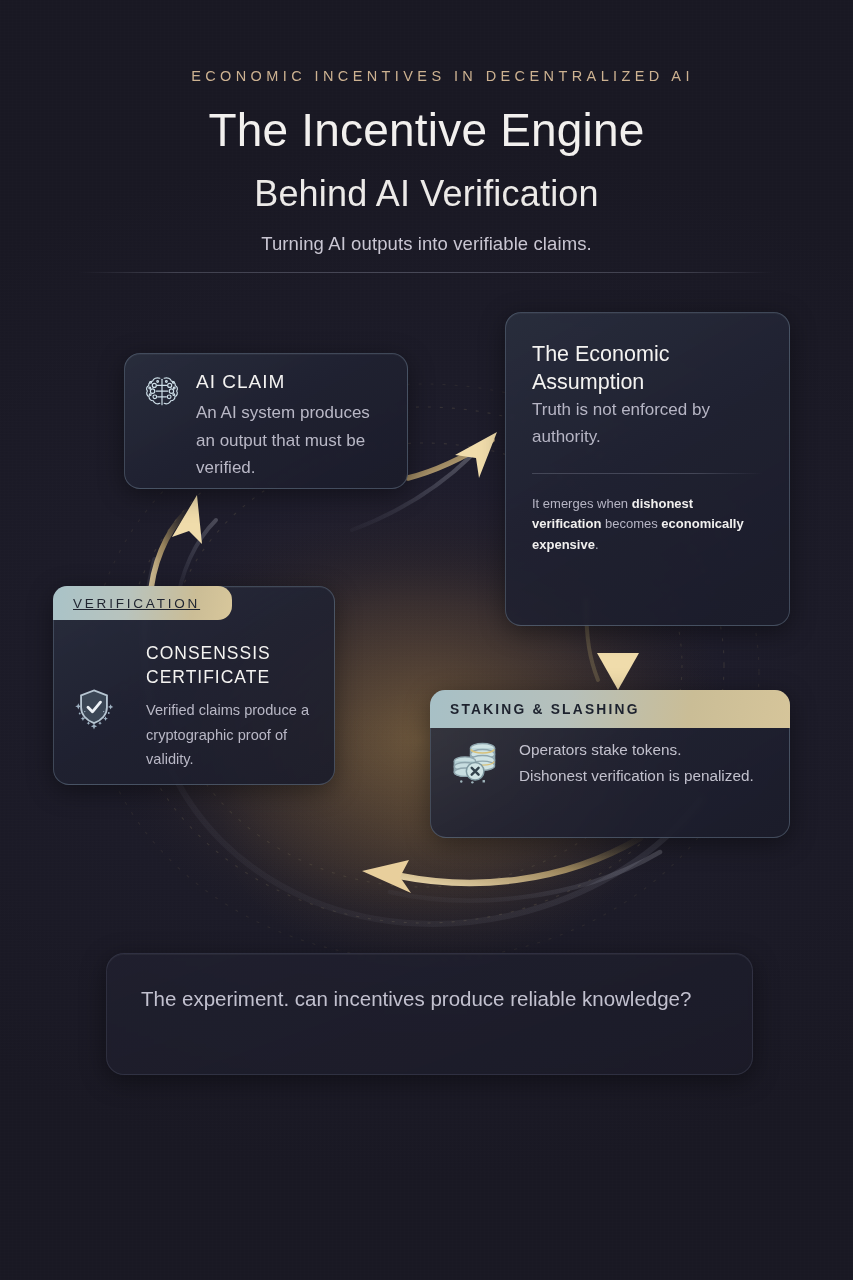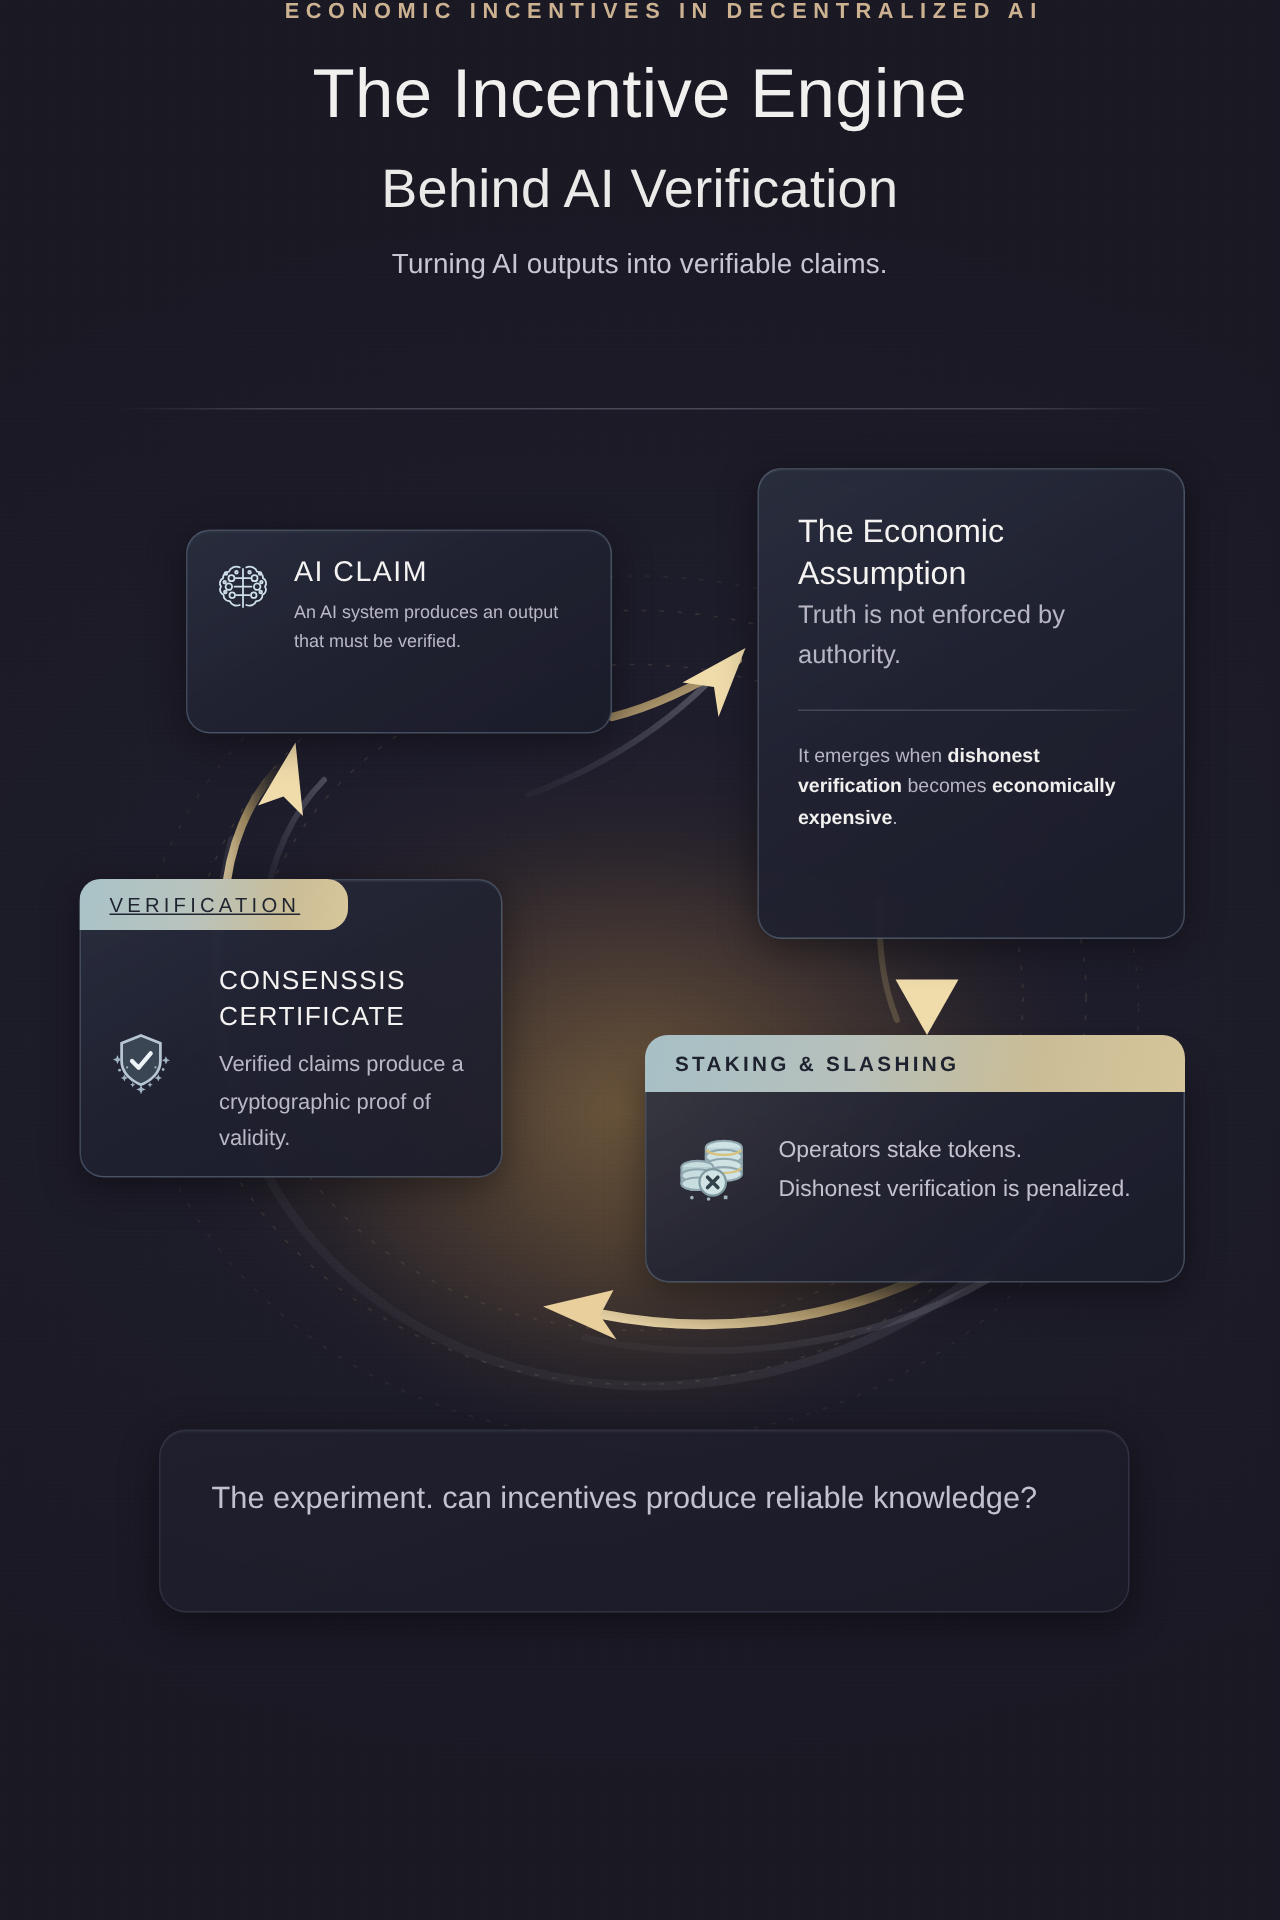--- a/index.html
+++ b/index.html
@@ -24,21 +24,22 @@
   #grain {
     position: absolute; inset: 0;
     opacity: .5; pointer-events: none;
     background-image:
       repeating-linear-gradient(0deg, rgba(255,255,255,.012) 0 1px, rgba(0,0,0,0) 1px 3px),
       repeating-linear-gradient(90deg, rgba(255,255,255,.010) 0 1px, rgba(0,0,0,0) 1px 4px);
   }
   
   #header { position: absolute; top: 0; left: 0; width: 853px; text-align: center; }
   #eyebrow {
-    font-size: 14.5px; letter-spacing: 4.4px; font-weight: 700;
+    margin-top: 68px;
+    font-size: 14.5px; letter-spacing: 4.4px; font-weight: 400;
     color: #cdb291;
     padding-left: 32px;
   }
   #title1 {
     margin-top: 22px;
     font-size: 46px; font-weight: 400; color: #f2f0ee;
     letter-spacing: .2px; line-height: 1.08;
   }
   #title2 {
     margin-top: 18px;
@@ -68,21 +69,21 @@
   .card-title { color: #f4f3f1; }
   .card-body  { color: #b9b8c6; }
 
   
   #card-claim {
     left: 124px; top: 353px; width: 284px; height: 136px;
     padding: 17px 18px 0 16px;
     display: flex; gap: 13px; align-items: flex-start;
   }
   #card-claim .t { font-size: 19px; font-weight: 500; letter-spacing: 1.0px; margin-bottom: 6px; }
-  #card-claim .b { font-size: 12px; line-height: 1.62; }
+  #card-claim .b { font-size: 17px; line-height: 1.62; }
 
   
   #card-econ {
     left: 505px; top: 312px; width: 285px; height: 314px;
     padding: 28px 26px 0 26px;
   }
   #card-econ .t { font-size: 21.5px; font-weight: 400; line-height: 1.3; }
   #card-econ .p1 { font-size: 17px; line-height: 1.58; color: #b6b5c4; }
   #card-econ .rule { margin: 22px 0 20px 0; height: 1px;
     background: linear-gradient(90deg, rgba(190,195,215,.22) 0%, rgba(190,195,215,.24) 70%, rgba(190,195,215,0) 100%); }
@@ -102,21 +103,21 @@
     border-radius: 14px 14px 14px 0;
     background: linear-gradient(100deg, #a9c3c8 0%, #b8c3bd 42%, #cbbd96 78%, #d8c79b 100%);
     display: flex; align-items: center; padding-left: 20px;
     font-size: 13.5px; letter-spacing: 2.8px; font-weight: 500; color: #1f2430; text-decoration: underline;
   }
 
   
   #card-stake {
     left: 430px; top: 690px; width: 360px; height: 148px;
     padding: 46px 18px 0 18px;
-    display: flex; gap: 14px; align-items: flex-start; margin-top: 17px;
+    display: flex; gap: 14px; align-items: flex-start;
   }
   #card-stake .b { font-size: 15.3px; line-height: 1.72; color: #c2c1cd; }
   #tab-stake {
     position: absolute; left: 430px; top: 690px; width: 360px; height: 38px;
     border-radius: 15px 15px 0 0;
     background: linear-gradient(100deg, #a7c0c6 0%, #b6c0bb 38%, #cabd96 72%, #d6c59a 100%);
     display: flex; align-items: center; padding-left: 20px;
     font-size: 13.8px; letter-spacing: 2.2px; font-weight: 600; color: #1d222e;
   }
 

